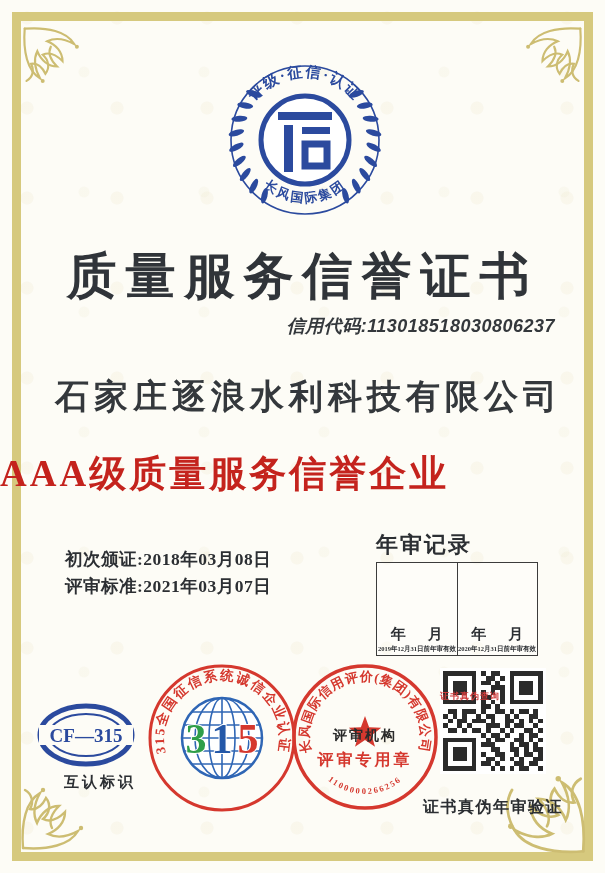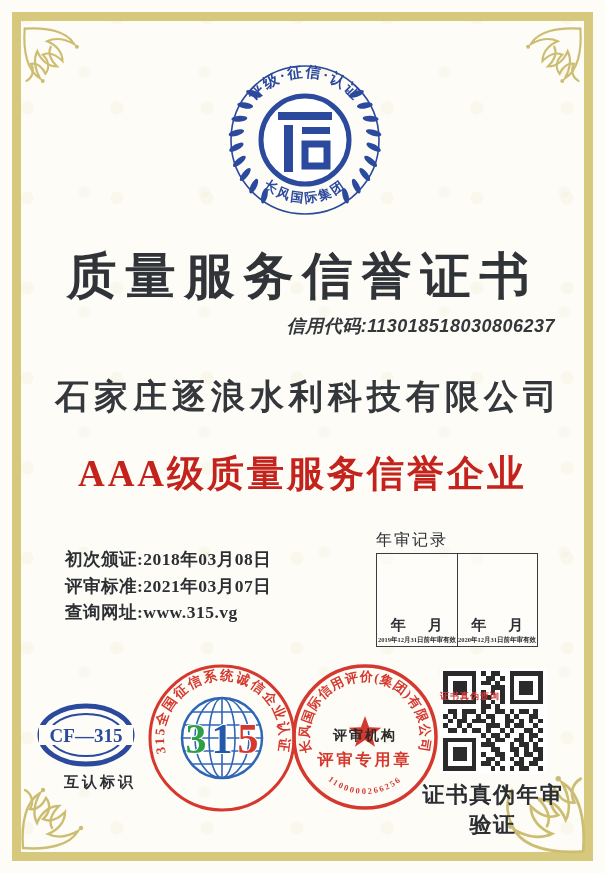--- a/index.html
+++ b/index.html
@@ -25,49 +25,49 @@
 
   .title { position:absolute; left:0; right:0; top:243px; text-align:center;
     font-family:"Liberation Sans","DejaVu Sans",sans-serif;
     font-size:50px; font-weight:900; letter-spacing:9px; color:#303439; }
   .credit-code { position:absolute; left:0; right:50px; top:314px; text-align:right;
     font-family:"Liberation Sans","DejaVu Sans",sans-serif;
     font-size:18px; font-weight:700; color:#34383c; letter-spacing:.5px;font-style:italic; }
   .company { position:absolute; left:0; right:0; top:374px; text-align:center;
     font-family:"Liberation Sans","DejaVu Sans",sans-serif;
     font-size:34px; font-weight:800; letter-spacing:5px; color:#34383c;padding-left:12px; }
-  .rating { position:absolute; left:0; right:0; top:449px; text-align:center;
+  .rating { position:absolute; left:0; right:0; top:449px; 
     font-size:37px; font-weight:800; letter-spacing:3px; color:#c4231d; }
 
   .details { position:absolute; left:65px; top:546px; font-size:17.5px; font-weight:700;
     color:#2c2f33; line-height:26.5px; letter-spacing:.5px; }
 
   .review { position:absolute; left:376px; top:530px; width:162px; }
-  .review-title { font-size:16px; font-weight:400; color:#2c2f33; letter-spacing:2px; margin-bottom:2px; }
+  .review-title { font-size:22px; font-weight:700; color:#2c2f33; letter-spacing:2px; margin-bottom:2px; }
   .review-box { display:flex; width:162px; height:94px; border:1.5px solid #3c3c3c; background:rgba(255,255,255,.35); }
   .review-cell { flex:1; display:flex; flex-direction:column; justify-content:flex-end; align-items:center; overflow:hidden; }
   .review-cell + .review-cell { border-left:1.5px solid #3c3c3c; }
   .ym { display:flex; gap:22px; font-size:15px; font-weight:700; color:#2c2f33; line-height:15px; }
   .review-note { font-size:7px; font-weight:700; color:#2c2f33; white-space:nowrap;
     transform:scaleX(.93); line-height:10px; margin:2px 0 1px; }
 
   .cf-badge { position:absolute; left:36px; top:701px; width:100px; text-align:right; }
   .cf-caption { margin-top:0; font-size:15px; font-weight:700; letter-spacing:3px; color:#2c2f33; }
   .globe-seal { position:absolute; left:147px; top:663px; }
   .review-seal { position:absolute; left:290px; top:662px; }
 
   .qr-wrap { position:absolute; left:440px; top:668px; width:106px; }
   .qr { position:relative; width:106px; height:106px; background:#fff; padding:3px;
     display:grid; grid-template-columns:repeat(21,1fr); grid-template-rows:repeat(21,1fr); }
   .qr div { background:transparent; }
   .qr div.on { background:#2b2b2b; }
   .qr-overlay { position:absolute; left:0; right:0; top:22px; text-align:left;
     font-size:9px; font-weight:700; color:#cf3a3a; filter:blur(.4px); letter-spacing:1px; }
-  .qr-caption { margin-top:6px; width:160px; margin-left:-27px; text-align:center;
-    font-size:22px; font-weight:700; letter-spacing:1.5px; color:#2b2e32; }
+  .qr-caption { margin-top:23px; width:160px; margin-left:-27px; text-align:center;
+    font-size:16px; font-weight:700; letter-spacing:1.5px; color:#2b2e32; }
 
   svg text { font-family:"Liberation Serif","DejaVu Serif",serif; }
 </style>
 </head>
 <body>
 
 <div class="page">
 
   <div class="gold-band"></div>
 
@@ -185,21 +185,20 @@
   </svg>
 
   <div class="title">质量服务信誉证书</div>
   <div class="credit-code">信用代码:113018518030806237</div>
   <div class="company">石家庄逐浪水利科技有限公司</div>
   <div class="rating">AAA级质量服务信誉企业</div>
 
   <div class="details">
     <div>初次颁证:2018年03月08日</div>
     <div>评审标准:2021年03月07日</div>
-    <div>查询网址:www.315.vg</div>
   </div>
 
   <div class="review">
     <div class="review-title">年审记录</div>
     <div class="review-box">
       <div class="review-cell">
         <div class="ym">
           <span>年</span>
           <span>月</span>
         </div>

